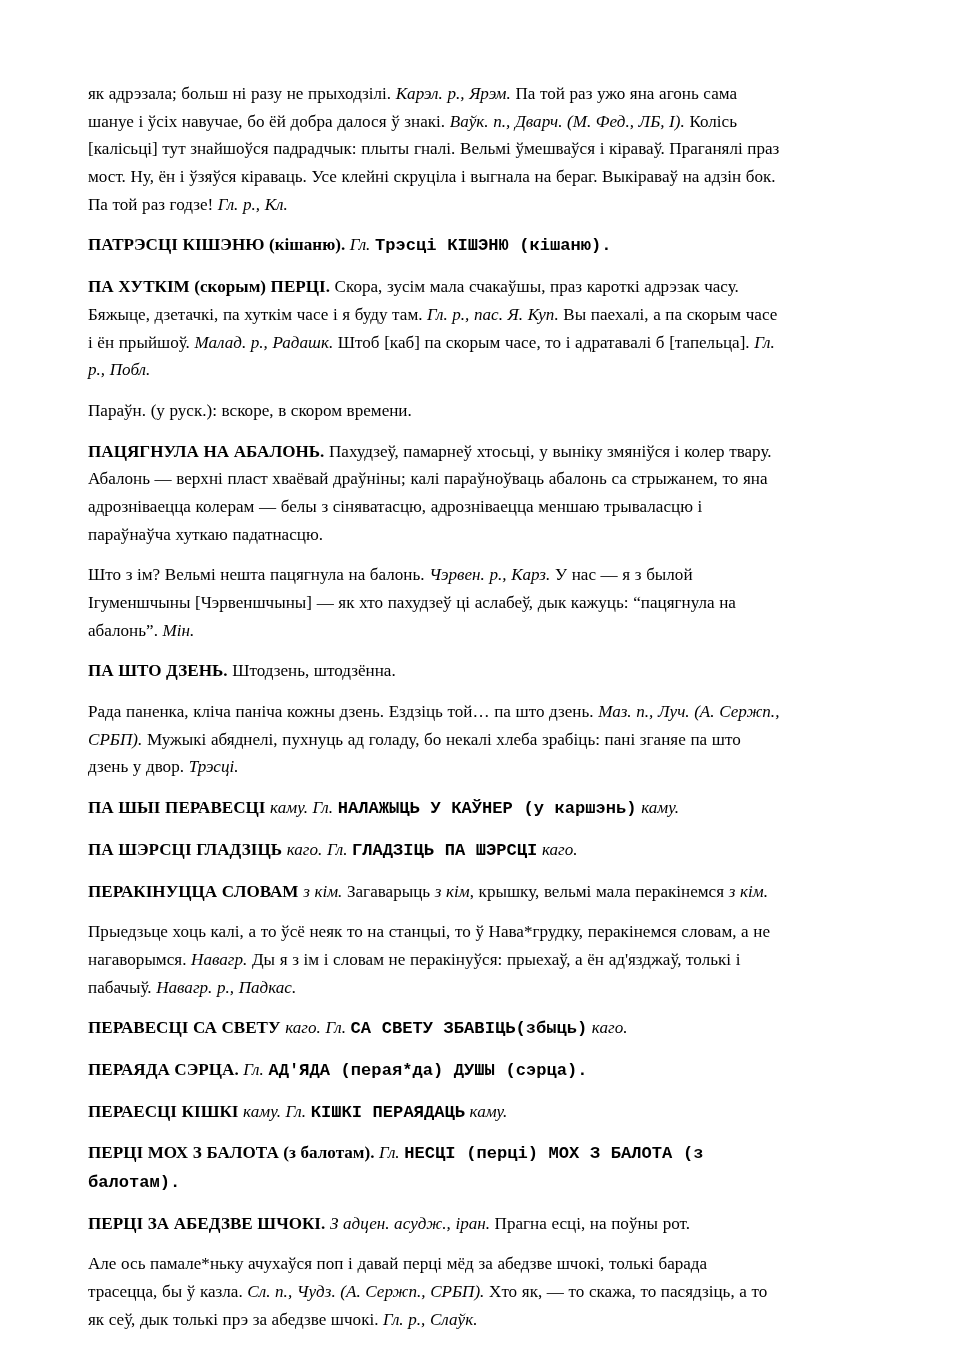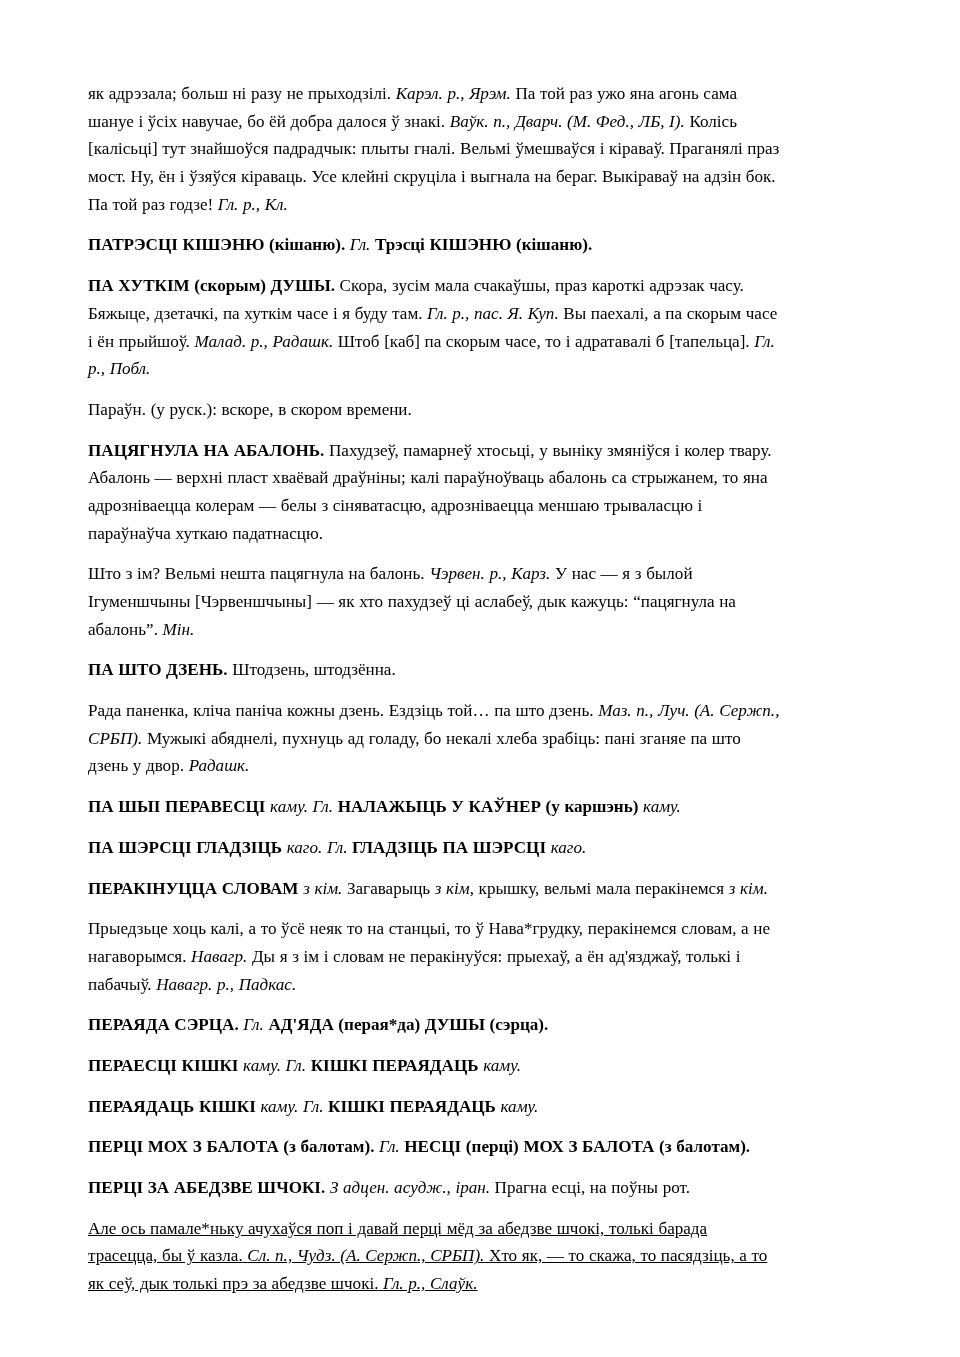--- a/index.html
+++ b/index.html
@@ -22,34 +22,35 @@
     padding: 80px 88px 40px 88px;
     background: #ffffff;
   }
   .block {
     margin: 0 0 13px 0;
     font-size: 17.1px;
     line-height: 1.62;
     text-align: left;
     word-spacing: 0.02em;
   }
-  .block:last-child { margin-bottom: 0; text-decoration: underline; }
+  .block:last-child { margin-bottom: 0; }
   
   .hw {            
     font-weight: bold;
   }
   .it {            
     font-style: italic;
   }
   .ref {           
     font-style: italic;
     margin-top: 48px;
   }
   .refhw {         
     font-weight: bold;
+    font-family: Liberation Mono, monospace;
   }
   .entry-ref {
     margin-bottom: 13px;
   }
   .para {
     margin-bottom: 13px;
   }
 </style>
 </head>
 <body>
@@ -65,21 +66,21 @@
     <span class="it">Гл. р., Кл.</span>
   </p>
 
   <p class="block entry-ref">
     <span class="hw">ПАТРЭСЦІ КІШЭНЮ (кішаню).</span>
     <span class="ref">Гл.</span>
     <span class="refhw">Трэсці КІШЭНЮ (кішаню).</span>
   </p>
 
   <p class="block">
-    <span class="hw">ПА ХУТКІМ (скорым) ДУШЫ.</span>
+    <span class="hw">ПА ХУТКІМ (скорым) ПЕРЦІ.</span>
     <span>Скора, зусім мала счакаўшы, праз кароткі адрэзак часу.</span>
     <span>Бяжыце, дзетачкі, па хуткім часе і я буду там.</span>
     <span class="it">Гл. р., пас. Я. Куп.</span>
     <span>Вы паехалі, а па скорым часе і ён прыйшоў.</span>
     <span class="it">Малад. р., Радашк.</span>
     <span>Штоб [каб] па скорым часе, то і адратавалі б [тапельца].</span>
     <span class="it">Гл. р., Побл.</span>
   </p>
 
   <p class="block para">
@@ -100,21 +101,21 @@
 
   <p class="block">
     <span class="hw">ПА ШТО ДЗЕНЬ.</span>
     <span>Штодзень, штодзённа.</span>
   </p>
 
   <p class="block para">
     <span>Рада паненка, кліча паніча кожны дзень. Ездзіць той… па што дзень.</span>
     <span class="it">Маз. п., Луч. (А. Сержп., СРБП).</span>
     <span>Мужыкі абяднелі, пухнуць ад голаду, бо некалі хлеба зрабіць: пані зганяе па што дзень у двор.</span>
-    <span class="it">Радашк.</span>
+    <span class="it">Трэсці.</span>
   </p>
 
   <p class="block entry-ref">
     <span class="hw">ПА ШЫІ ПЕРАВЕСЦІ</span>
     <span class="it">каму.</span>
     <span class="ref">Гл.</span>
     <span class="refhw">НАЛАЖЫЦЬ У КАЎНЕР (у каршэнь)</span>
     <span class="it">каму.</span>
   </p>
 
@@ -134,42 +135,42 @@
     <span class="it">з кім.</span>
   </p>
 
   <p class="block para">
     <span>Прыедзьце хоць калі, а то ўсё неяк то на станцыі, то ў Нава*грудку, перакінемся словам, а не нагаворымся.</span>
     <span class="it">Навагр.</span>
     <span>Ды я з ім і словам не перакінуўся: прыехаў, а ён ад'язджаў, толькі і пабачыў.</span>
     <span class="it">Навагр. р., Падкас.</span>
   </p>
 
+  <p class="block entry-ref">
+    <span class="hw">ПЕРАВЕСЦІ СА СВЕТУ</span>
+    <span class="it">каго.</span>
+    <span class="ref">Гл.</span>
+    <span class="refhw">СА СВЕТУ ЗБАВІЦЬ(збыць)</span>
+    <span class="it">каго.</span>
+  </p>
 
   <p class="block entry-ref">
     <span class="hw">ПЕРАЯДА СЭРЦА.</span>
     <span class="ref">Гл.</span>
     <span class="refhw">АД'ЯДА (перая*да) ДУШЫ (сэрца).</span>
   </p>
 
   <p class="block entry-ref">
     <span class="hw">ПЕРАЕСЦІ КІШКІ</span>
     <span class="it">каму.</span>
     <span class="ref">Гл.</span>
     <span class="refhw">КІШКІ ПЕРАЯДАЦЬ</span>
     <span class="it">каму.</span>
   </p>
 
-  <p class="block entry-ref">
-    <span class="hw">ПЕРАЯДАЦЬ КІШКІ</span>
-    <span class="it">каму.</span>
-    <span class="ref">Гл.</span>
-    <span class="refhw">КІШКІ ПЕРАЯДАЦЬ</span>
-    <span class="it">каму.</span>
-  </p>
 
   <p class="block entry-ref">
     <span class="hw">ПЕРЦІ МОХ З БАЛОТА (з балотам).</span>
     <span class="ref">Гл.</span>
     <span class="refhw">НЕСЦІ (перці) МОХ З БАЛОТА (з балотам).</span>
   </p>
 
   <p class="block">
     <span class="hw">ПЕРЦІ ЗА АБЕДЗВЕ ШЧОКІ.</span>
     <span class="it">З адцен. асудж., іран.</span>

